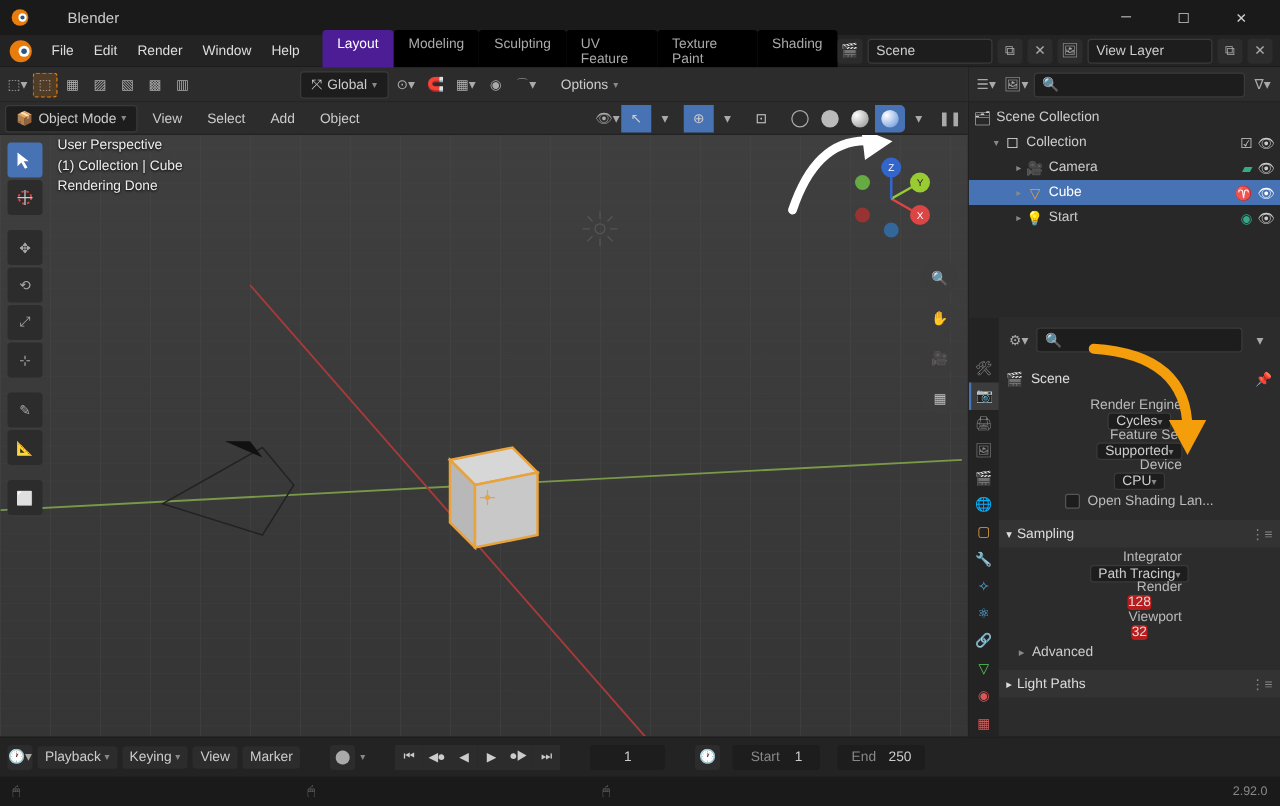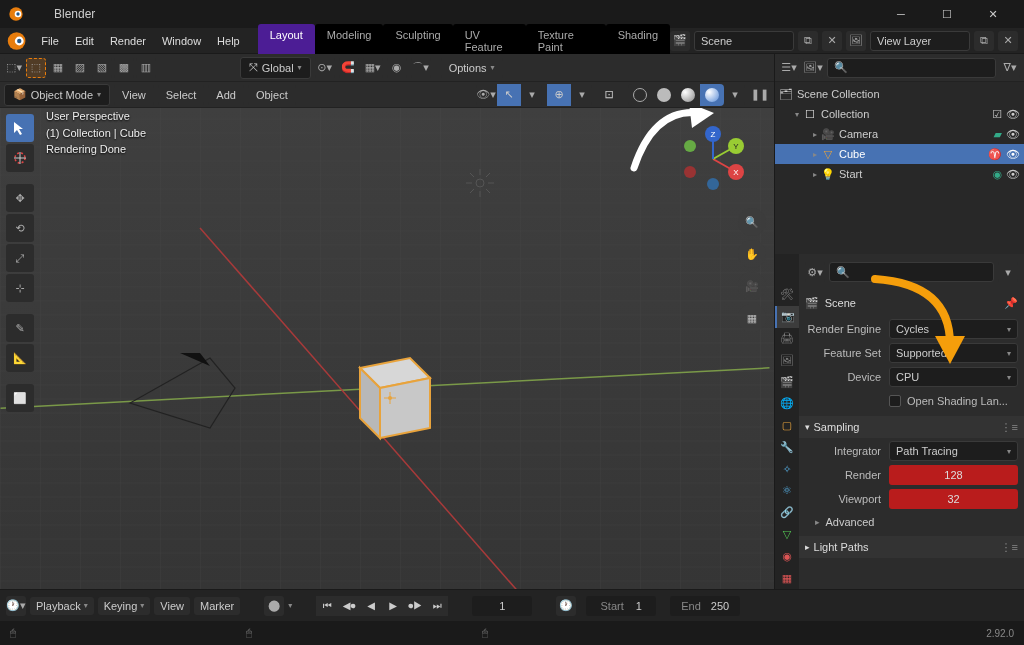--- a/index.html
+++ b/index.html
@@ -48,21 +48,21 @@
 .tree-row.selected { background:#4772b3; color:#fff; }
 .tree-row .indent { display:inline-block; }
 .tree-icon { width:14px; text-align:center; }
 .row-right { margin-left:auto; display:flex; gap:4px; align-items:center; }
 .props { flex:1; display:flex; background:#2c2c2c; overflow:hidden; }
 .prop-tabs { width:24px; background:#232323; display:flex; flex-direction:column; padding-top:30px; }
 .prop-tab { width:24px; height:24px; display:flex; align-items:center; justify-content:center; cursor:pointer; color:#888; }
 .prop-tab.active { background:#3c3c3c; color:#fff; border-left:2px solid #4772b3; }
 .prop-body { flex:1; padding:4px 6px; overflow:hidden; }
 .prop-hdr { display:flex; align-items:center; gap:4px; height:28px; }
-.prop-row { display:flex; align-items:center; height:22px; margin:2px 0; }
+.prop-row { display:flex; align-items:center; height:22px; margin:2px 0;flex-direction:column; }
 .prop-lbl { width:84px; text-align:right; padding-right:8px; color:#bbb; font-size:11px; }
 .prop-ctrl { flex:1; background:#1d1d1d; border:1px solid #3a3a3a; height:20px; border-radius:3px; display:flex; align-items:center; padding:0 6px; color:#ccc; font-size:11px; justify-content:space-between; }
 .panel-hdr { display:flex; align-items:center; height:22px; background:#333; margin:4px -6px 2px; padding:0 6px; font-size:11px; color:#ddd; cursor:pointer; }
 .panel-hdr::before { content:"▾"; margin-right:4px; font-size:9px; }
 .panel-hdr.collapsed::before { content:"▸"; }
 .panel-dots { margin-left:auto; color:#888; }
 .num-field { flex:1; background:#b91c1c; height:20px; border-radius:3px; display:flex; align-items:center; justify-content:center; color:#ddd; font-size:11px; }
 .subpanel { display:flex; align-items:center; height:20px; padding-left:10px; gap:6px; margin:2px 0; }
 .subpanel::before { content:"▸"; font-size:9px; color:#888; }
 .timeline { height:32px; background:#232323; display:flex; align-items:center; gap:4px; padding:0 6px; border-top:1px solid #1a1a1a; }

